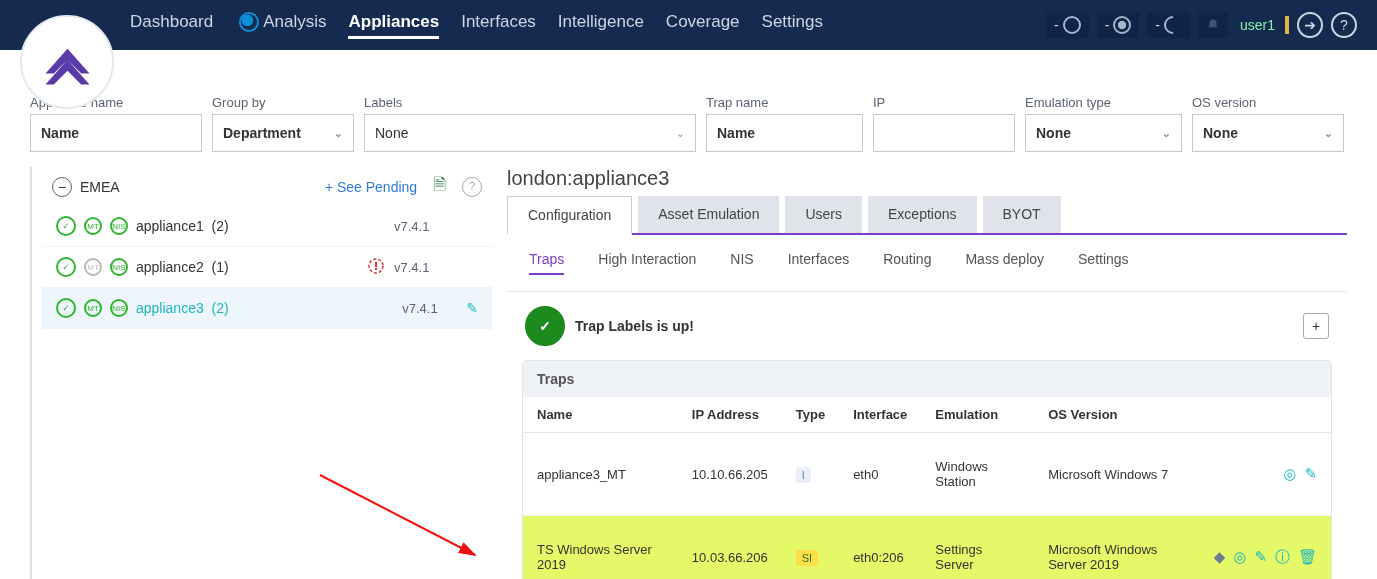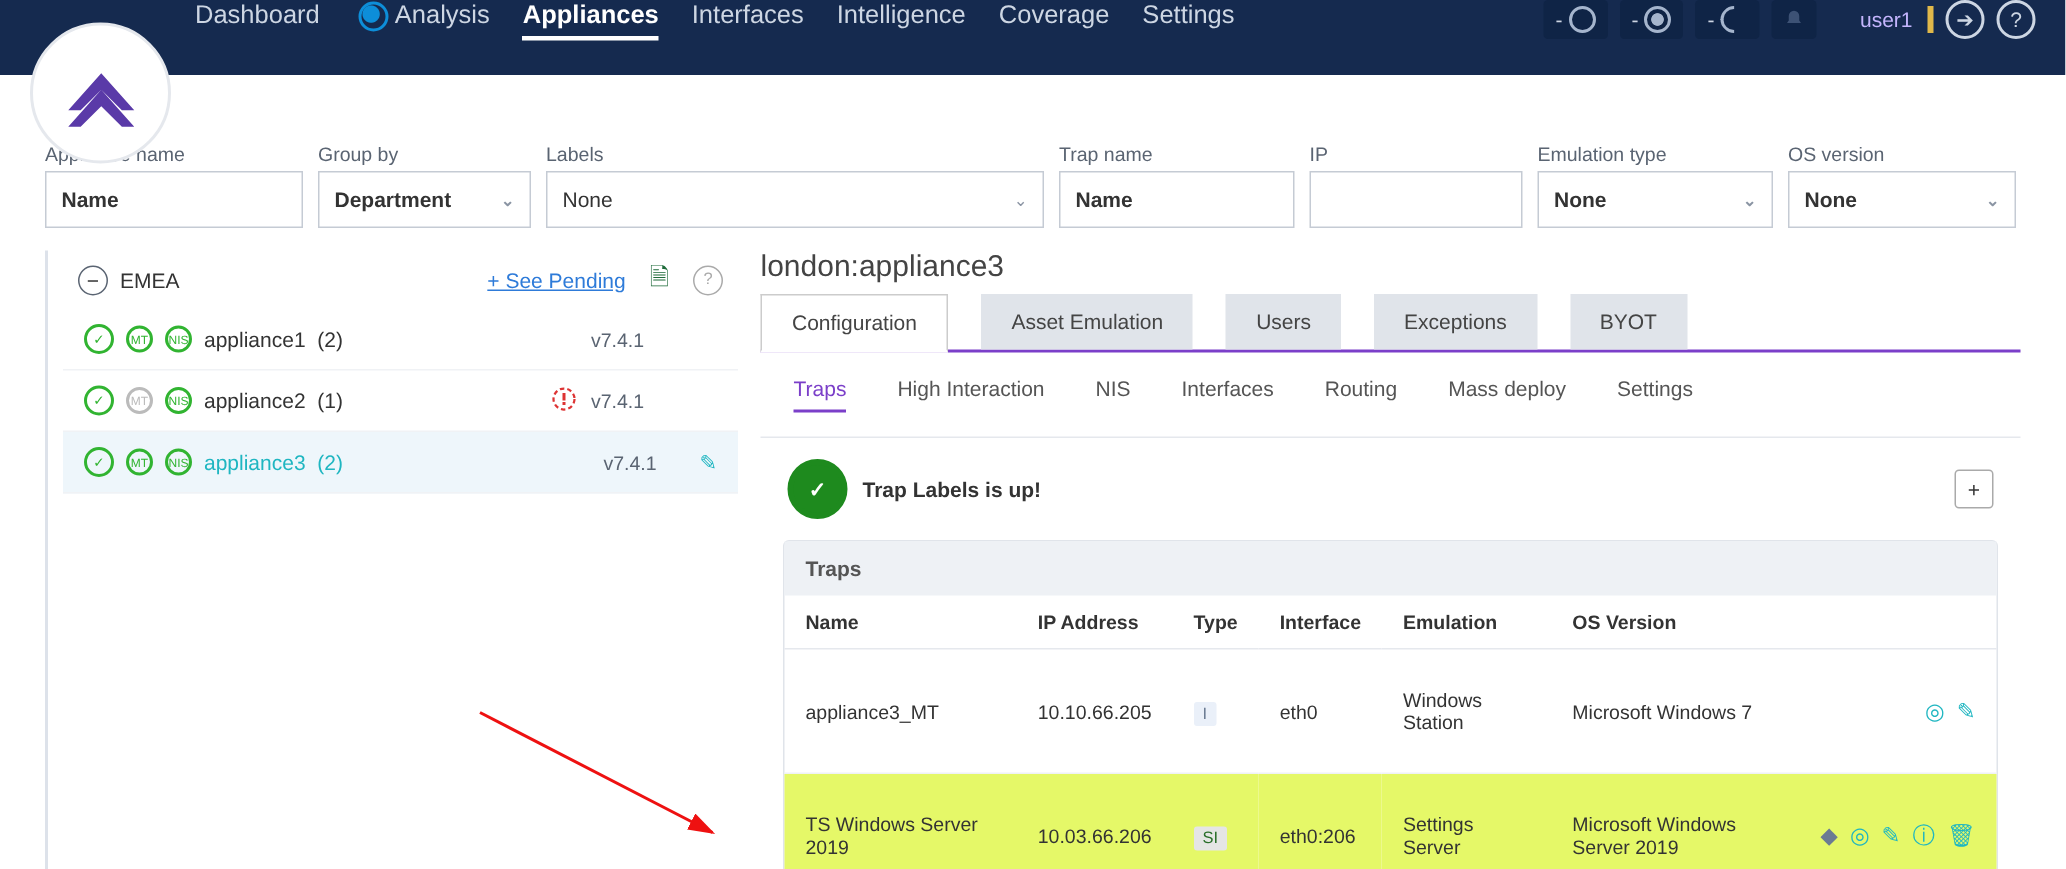--- a/index.html
+++ b/index.html
@@ -1,71 +1,71 @@
 <!DOCTYPE html>
 <html><head>
 <meta charset="utf-8">
 <style>
 html,body{margin:0;padding:0;font-family:"Segoe UI",Arial,sans-serif;font-size:14px;color:#333;background:#fff}
-.topbar{background:#152a4f;height:50px;display:flex;align-items:flex-start;padding:0 20px 0 130px;justify-content:space-between}
+.topbar{background:#152a4f;height:50px;display:flex;align-items:center;padding:0 20px 0 130px;justify-content:space-between}
 .nav{display:flex;gap:22px}
 .nav-item{color:#cdd6e3;font-size:17px;cursor:pointer}
 .nav-item.active{color:#fff;font-weight:600;border-bottom:3px solid #fff;padding-bottom:4px}
 .nav-item.analysis{position:relative}
 .nav-item.analysis .ring{display:inline-block;width:16px;height:16px;border:2px solid #0d8ed9;border-radius:50%;margin:0 4px;vertical-align:middle;background:radial-gradient(circle at 40% 40%,#0d8ed9 40%,transparent 45%)}
 .top-right{display:flex;align-items:center;gap:8px}
 .pill{background:#0f2446;color:#cdd6e3;padding:4px 8px;border-radius:3px;display:flex;align-items:center;gap:4px;cursor:pointer}
 .pill .circ{width:14px;height:14px;border:2px solid #a5b5cd;border-radius:50%}
 .pill .circ.dot{background:radial-gradient(circle,#a5b5cd 40%,transparent 45%)}
 .pill .quarter{width:14px;height:14px;border:2px solid #a5b5cd;border-radius:50%;border-top-color:transparent;border-right-color:transparent;transform:rotate(45deg)}
 .bell-box{background:#0f2446;width:30px;height:26px;display:flex;align-items:center;justify-content:center;border-radius:3px}
-.user{color:#c4b5fd;margin-left:21px}
+.user{color:#86efac;margin-left:4px}
 .icon-btn{width:22px;height:22px;border:2px solid #cdd6e3;border-radius:50%;display:flex;align-items:center;justify-content:center;color:#cdd6e3;cursor:pointer}
 .logo{position:absolute;top:15px;left:20px;width:90px;height:90px;border-radius:50%;background:#fff;border:2px solid #e5e8ed;display:flex;align-items:center;justify-content:center}
 .logo svg{width:55px;height:55px}
 .filters{display:flex;gap:10px;padding:45px 30px 15px 30px;flex-wrap:wrap}
 .filter{display:flex;flex-direction:column;gap:4px}
 .filter label{color:#5a6472;font-size:13px}
 .filter .ctrl{border:1px solid #c5cbd4;height:36px;display:flex;align-items:center;padding:0 10px;background:#fff;min-width:120px;justify-content:space-between}
 .filter .ctrl.bold{font-weight:600}
 .chev{font-size:11px;color:#8a94a3}
 .main{display:flex;padding:0 30px}
 .left{width:450px;border-left:2px solid #dde2ea;padding-left:10px}
 .group-hdr{display:flex;align-items:center;gap:8px;padding:6px 10px}
 .mini-circle{width:18px;height:18px;border:1px solid #5a6472;border-radius:50%;display:inline-flex;align-items:center;justify-content:center;font-size:14px;line-height:1;cursor:pointer}
-.see-pending{color:#2e7bd9;text-decoration:underline;cursor:pointer;margin-left:auto}
+.see-pending{color:#2e7bd9;cursor:pointer;margin-left:auto}
 .xl{color:#1e6b3a;font-size:16px;margin:0 8px}
 .row{display:flex;align-items:center;gap:8px;padding:10px 14px;border-bottom:1px solid #f0f2f5}
 .row.selected{background:#eef6fb}
 .row .name{flex:1}
 .row .name.sel{color:#1fb6c1}
 .row .ver{color:#5a6472;font-size:13px;width:56px}
 .row .warn{width:18px}
 .ico{width:16px;height:16px;border:2px solid #31b431;border-radius:50%;display:inline-flex;align-items:center;justify-content:center;font-size:9px;color:#31b431}
 .ico.s{width:14px;height:14px;font-size:8px}
 .pencil{color:#1fb6c1;cursor:pointer}
 .right{flex:1;padding-left:15px}
 .crumb{font-size:20px;color:#444;margin-bottom:6px}
-.rtabs{display:flex;gap:22px;border-bottom:2px solid #7b3fc9}
+.rtabs{display:flex;gap:6px;border-bottom:2px solid #7b3fc9}
 .rtab{background:#e0e4ea;padding:10px 20px;color:#444;cursor:pointer}
 .rtab.active{background:#fff;border:1px solid #ccc;border-bottom:2px solid #fff;margin-bottom:-2px}
 .subtabs{display:flex;gap:34px;padding:16px 22px;border-bottom:1px solid #e5e8ed}
 .subtab{color:#555;cursor:pointer}
 .subtab.active{color:#7b3fc9;border-bottom:2px solid #7b3fc9;padding-bottom:6px}
 .status{display:flex;align-items:center;gap:10px;padding:14px 18px}
 .status .big{width:32px;height:32px;border:4px solid #1e8a1e;border-radius:50%;display:flex;align-items:center;justify-content:center;color:#fff;background:#1e8a1e;font-weight:bold}
 .addbtn{margin-left:auto;width:24px;height:24px;border:1px solid #aaa;border-radius:3px;display:flex;align-items:center;justify-content:center;cursor:pointer}
 .traps-panel{border:1px solid #e0e4ea;border-radius:4px;margin:0 15px}
 .traps-hdr{background:#eef1f5;padding:10px 14px;font-weight:600;color:#555}
 table{width:100%;border-collapse:collapse}
 th{text-align:left;padding:10px 14px;font-size:13px;font-weight:600;color:#333;border-bottom:1px solid #e5e8ed}
 td{padding:26px 14px;font-size:13px;border-bottom:1px solid #f0f2f5}
 tr.hl td{background:#e5f868}
 .type-badge{background:#eaf0f9;color:#6b7b93;padding:2px 6px;border-radius:2px;font-size:11px}
-.type-badge.si{background:#e5e5e5;color:#2a6e2a}
+.type-badge.si{background:#fde047;color:#2a6e2a}
 .row-actions{display:flex;gap:8px;justify-content:flex-end}
 .act{color:#1fb6c1;cursor:pointer;font-size:15px}
 .act.grey{color:#6b7b93}
 .act.info{color:#1fb6c1}
 .arrow{position:absolute;pointer-events:none}
 </style>
 </head>
 <body>
 
 <div class="topbar">

